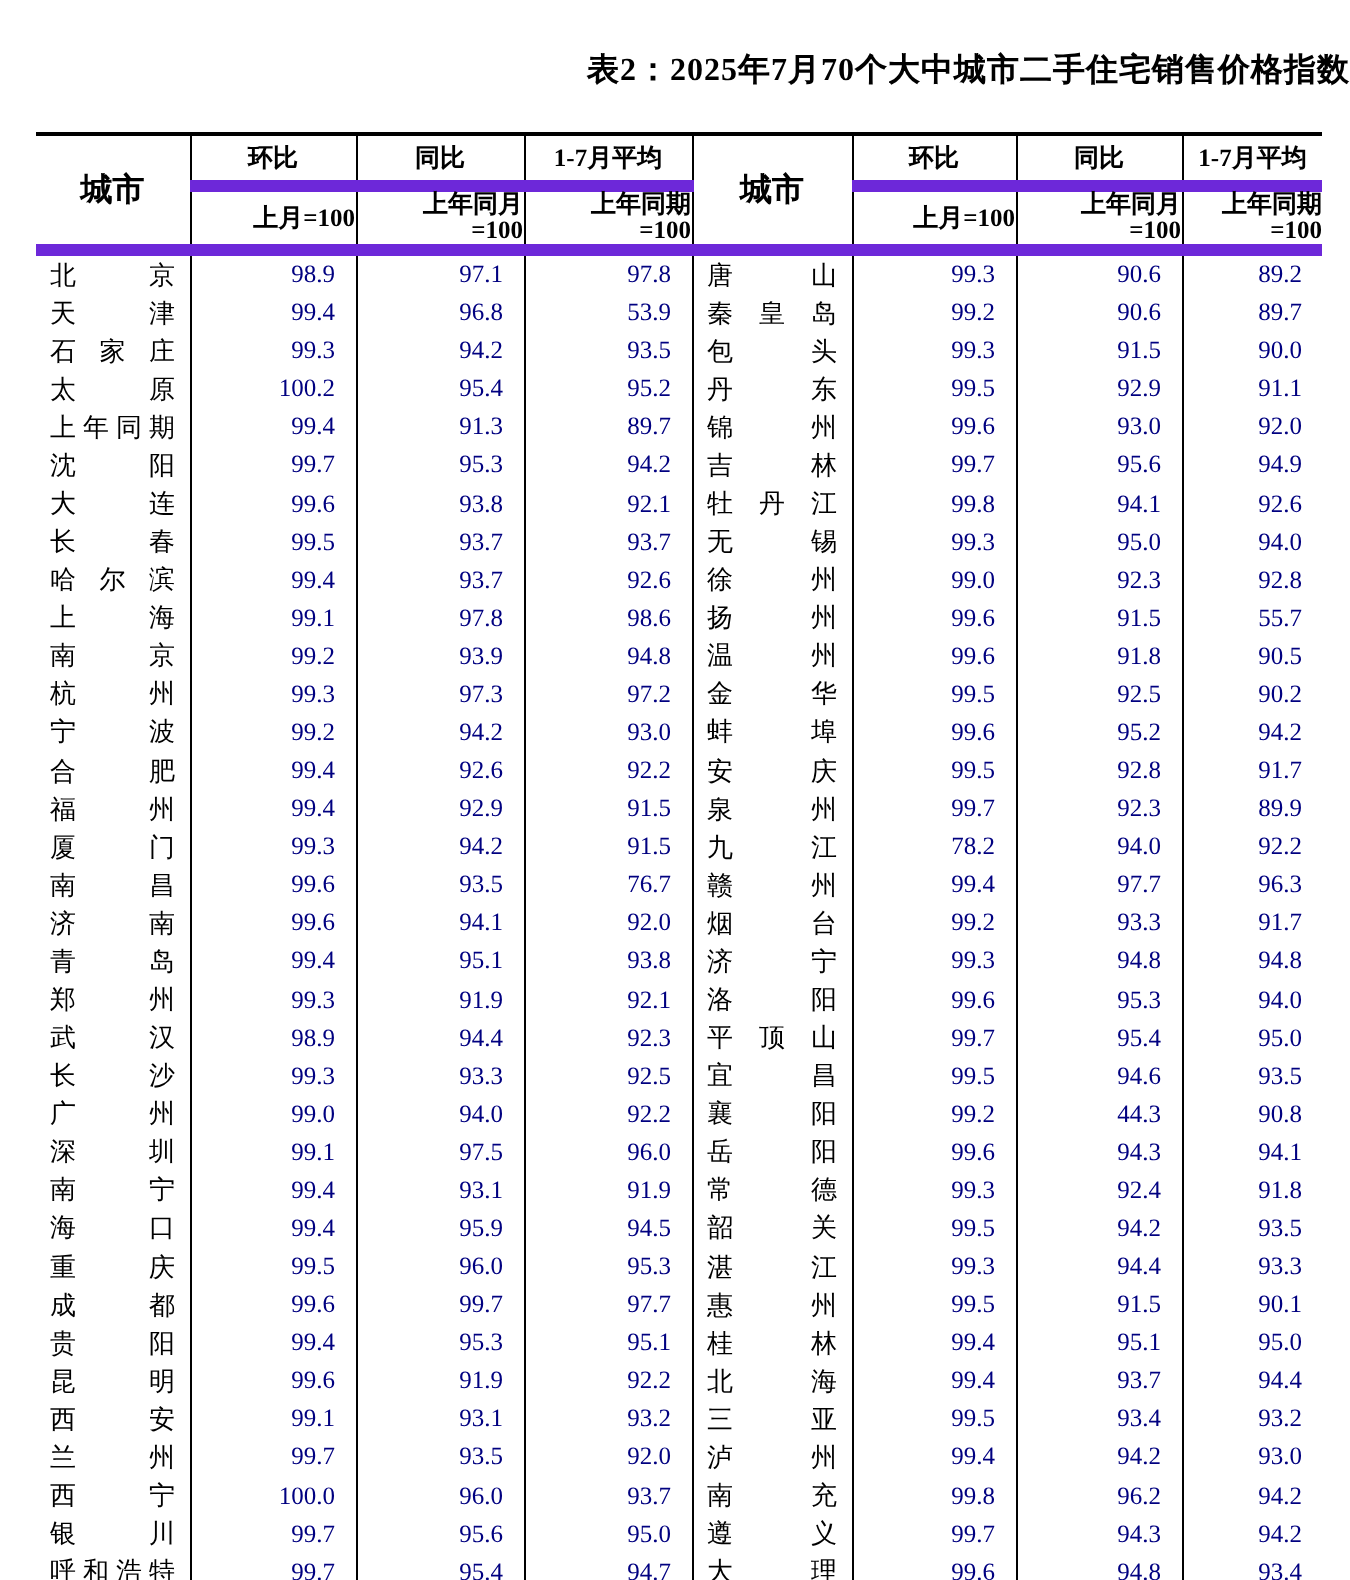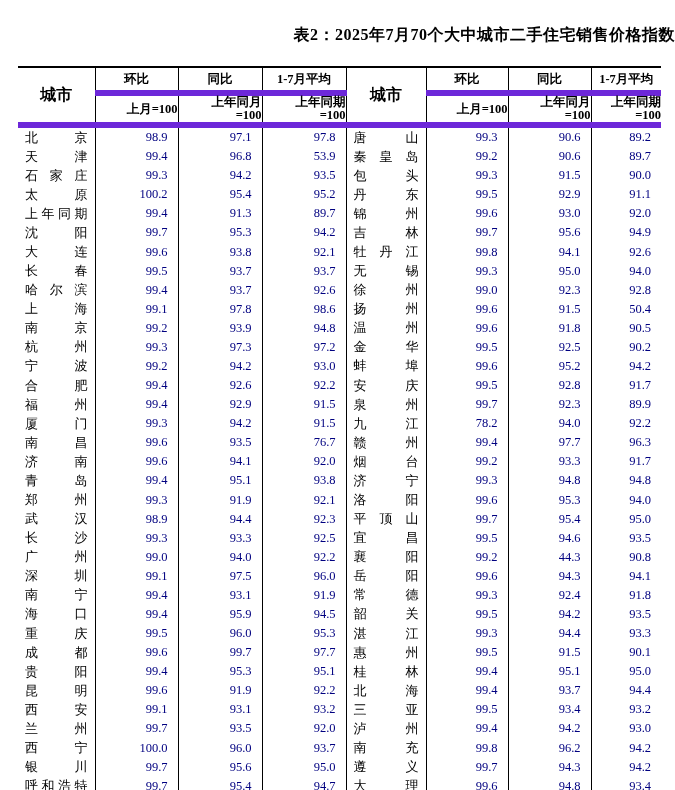--- a/index.html
+++ b/index.html
@@ -168,21 +168,21 @@
           <td class="num no-r">92.8</td>
         </tr>
         <tr>
           <td class="city">上海</td>
           <td class="num">99.1</td>
           <td class="num">97.8</td>
           <td class="num">98.6</td>
           <td class="city">扬州</td>
           <td class="num">99.6</td>
           <td class="num">91.5</td>
-          <td class="num no-r">50.4</td>
+          <td class="num no-r">55.7</td>
         </tr>
         <tr>
           <td class="city">南京</td>
           <td class="num">99.2</td>
           <td class="num">93.9</td>
           <td class="num">94.8</td>
           <td class="city">温州</td>
           <td class="num">99.6</td>
           <td class="num">91.8</td>
           <td class="num no-r">90.5</td>

